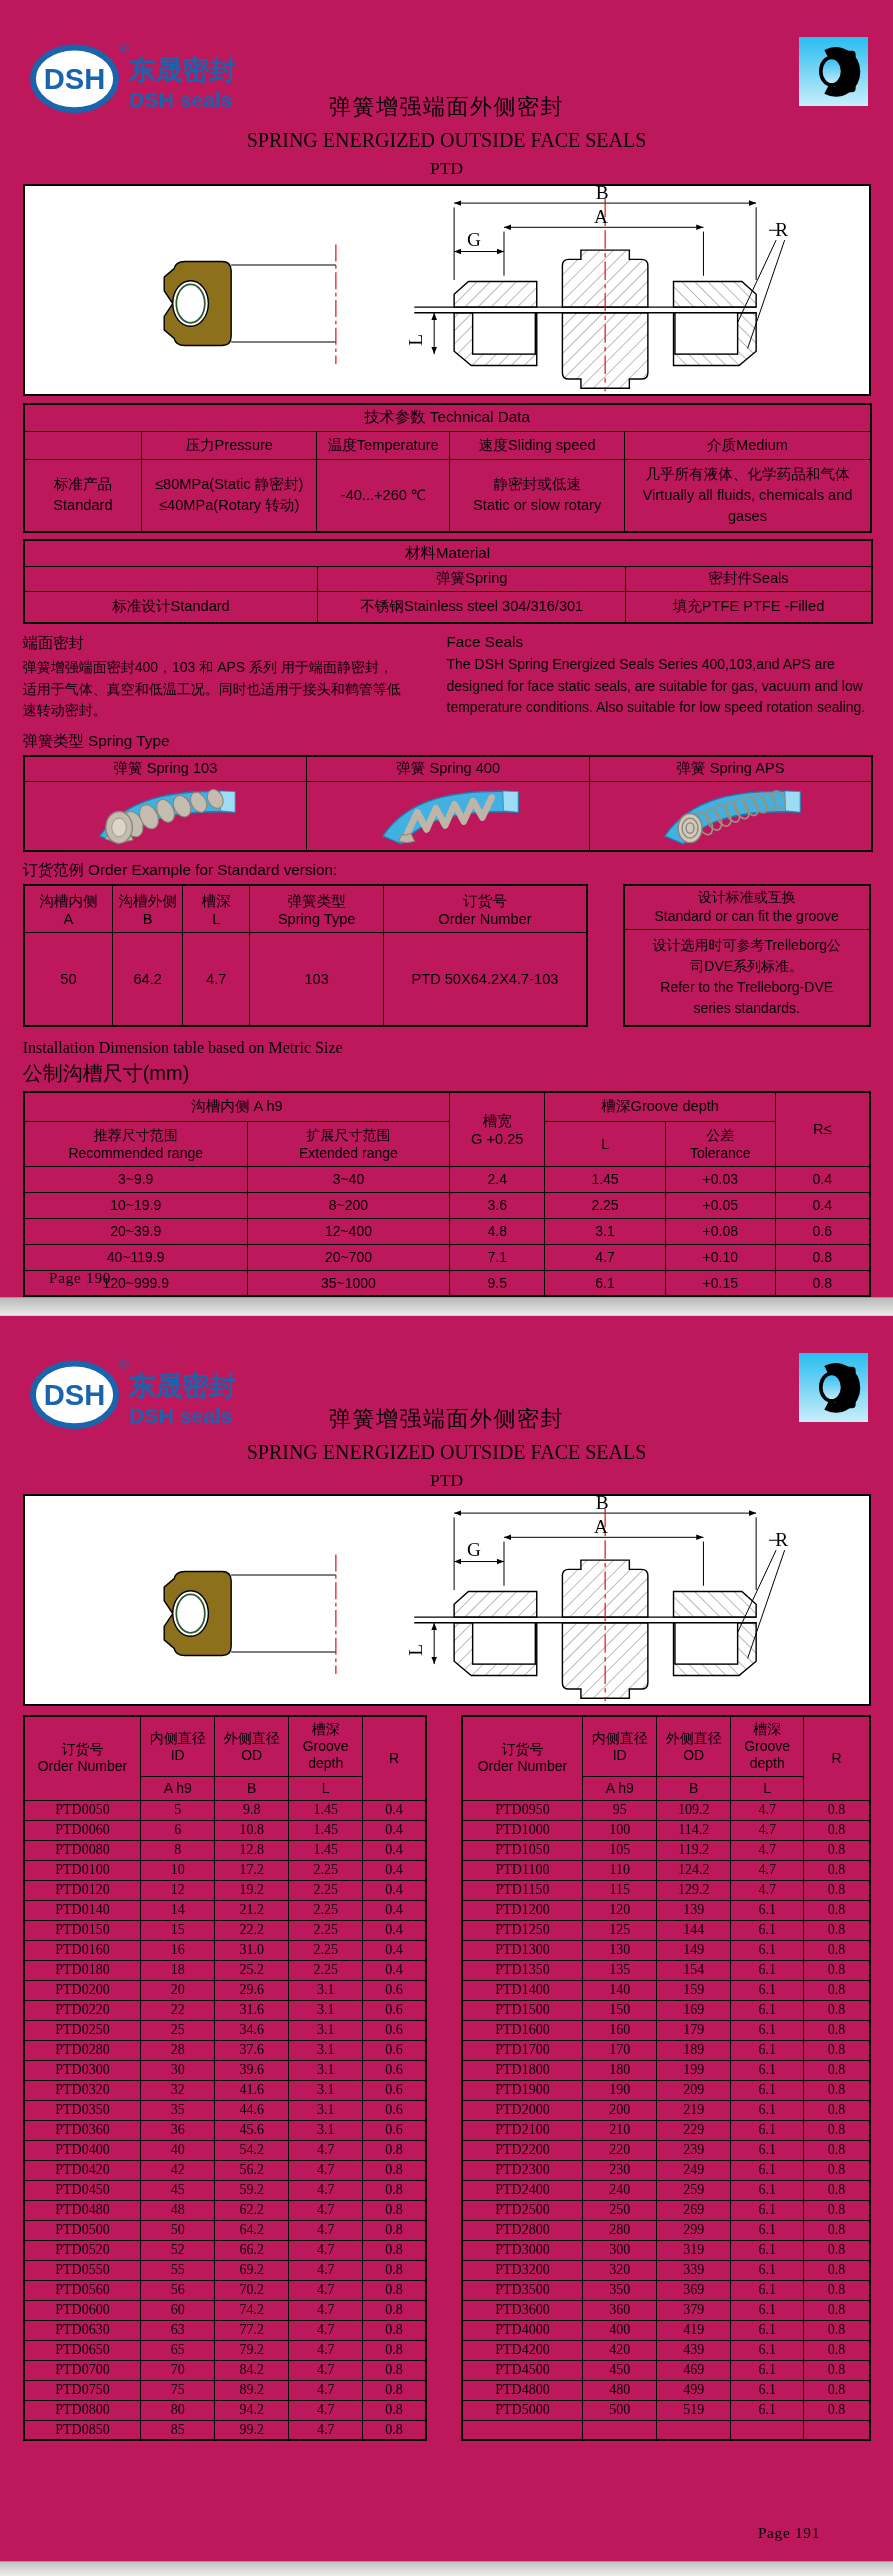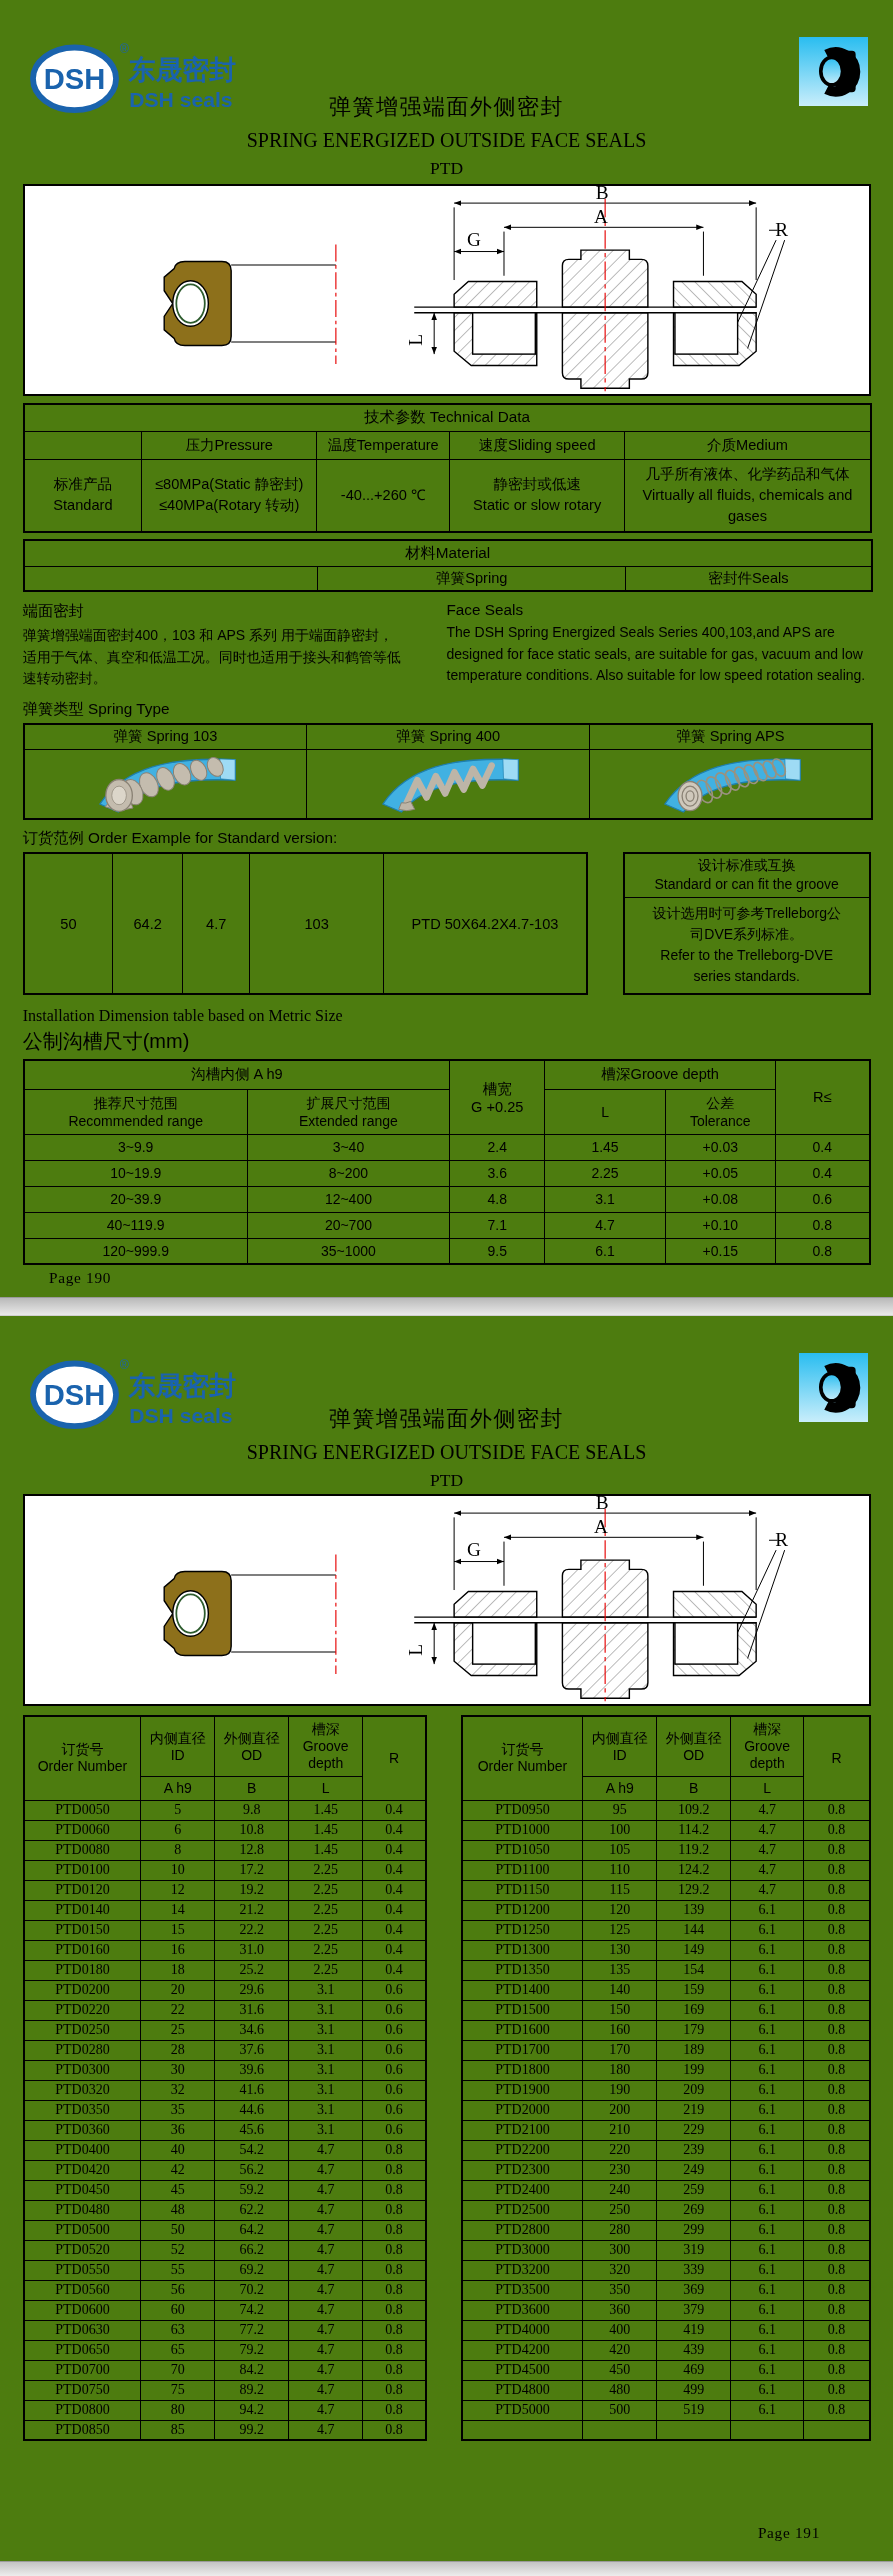--- a/index.html
+++ b/index.html
@@ -1,18 +1,18 @@
 <!DOCTYPE html>
 <html style="font-size:11.7px"><head>
 <meta charset="utf-8">
 <style>
   * { margin:0; padding:0; box-sizing:border-box; }
   html,body { background:#fff; }
   body { width:893px; font-family:"Liberation Sans", sans-serif; color:#000; }
-  .page { position:relative; width:893px; background:#4d7c0f; overflow:hidden; }
+  .page { position:relative; width:893px; background:#be185d; overflow:hidden; }
   .page-1 { height:1297px; }
   .page-2 { height:1245px; }
   .page-sep { height:19px; background:linear-gradient(180deg,#b9b9b9,#e9e9e9); border-top:0.7px solid #9a9a9a; border-bottom:0.7px solid #cfcfcf; }
   .page-sep-bottom { height:14.6px; background:linear-gradient(180deg,#c3c3c3,#ededed); border-top:0.7px solid #9a9a9a; }
 
   
   .pg-header { position:relative; height:184px; }
   .logo-svg { position:absolute; left:29px; top:38px; }
   .corner-icon { position:absolute; right:25px; top:37px; }
   .titles { position:absolute; left:0; right:0; top:92px; text-align:center; }
@@ -267,20 +267,25 @@
         <col style="width:246px">
       </colgroup>
     <tbody>
         <tr class="t-title">
           <td colspan="3">材料Material</td>
         </tr>
     <tr class="t-head">
       <td></td>
       <td>弹簧Spring</td>
       <td>密封件Seals</td>
+    </tr>
+    <tr class="t-data">
+      <td>标准设计Standard</td>
+      <td>不锈钢Stainless steel 304/316/301</td>
+      <td>填充PTFE   PTFE -Filled</td>
     </tr>
   </tbody>
     </table>
 
   <div class="face-wrap">
     <div class="face-col-cn">
       <div class="face-title">端面密封</div>
       <div class="face-body">弹簧增强端面密封400，103 和 APS 系列 用于端面静密封，适用于气体、真空和低温工况。同时也适用于接头和鹤管等低速转动密封。</div>
     </div>
     <div class="face-col-en">
@@ -320,20 +325,32 @@
   <div class="order-wrap">
     <table class="order-table">
       <colgroup>
           <col style="width:89px">
           <col style="width:70px">
           <col style="width:67px">
           <col style="width:134px">
           <col style="width:203px">
         </colgroup>
       <tbody>
+          <tr class="t-head">
+        <td>沟槽内侧
+A</td>
+        <td>沟槽外侧
+B</td>
+        <td>槽深
+L</td>
+        <td>弹簧类型
+Spring Type</td>
+        <td>订货号
+Order Number</td>
+      </tr>
       <tr class="t-data">
         <td>50</td>
         <td>64.2</td>
         <td>4.7</td>
         <td>103</td>
         <td>PTD 50X64.2X4.7-103</td>
       </tr>
     </tbody>
       </table>
     <div class="side-box">

